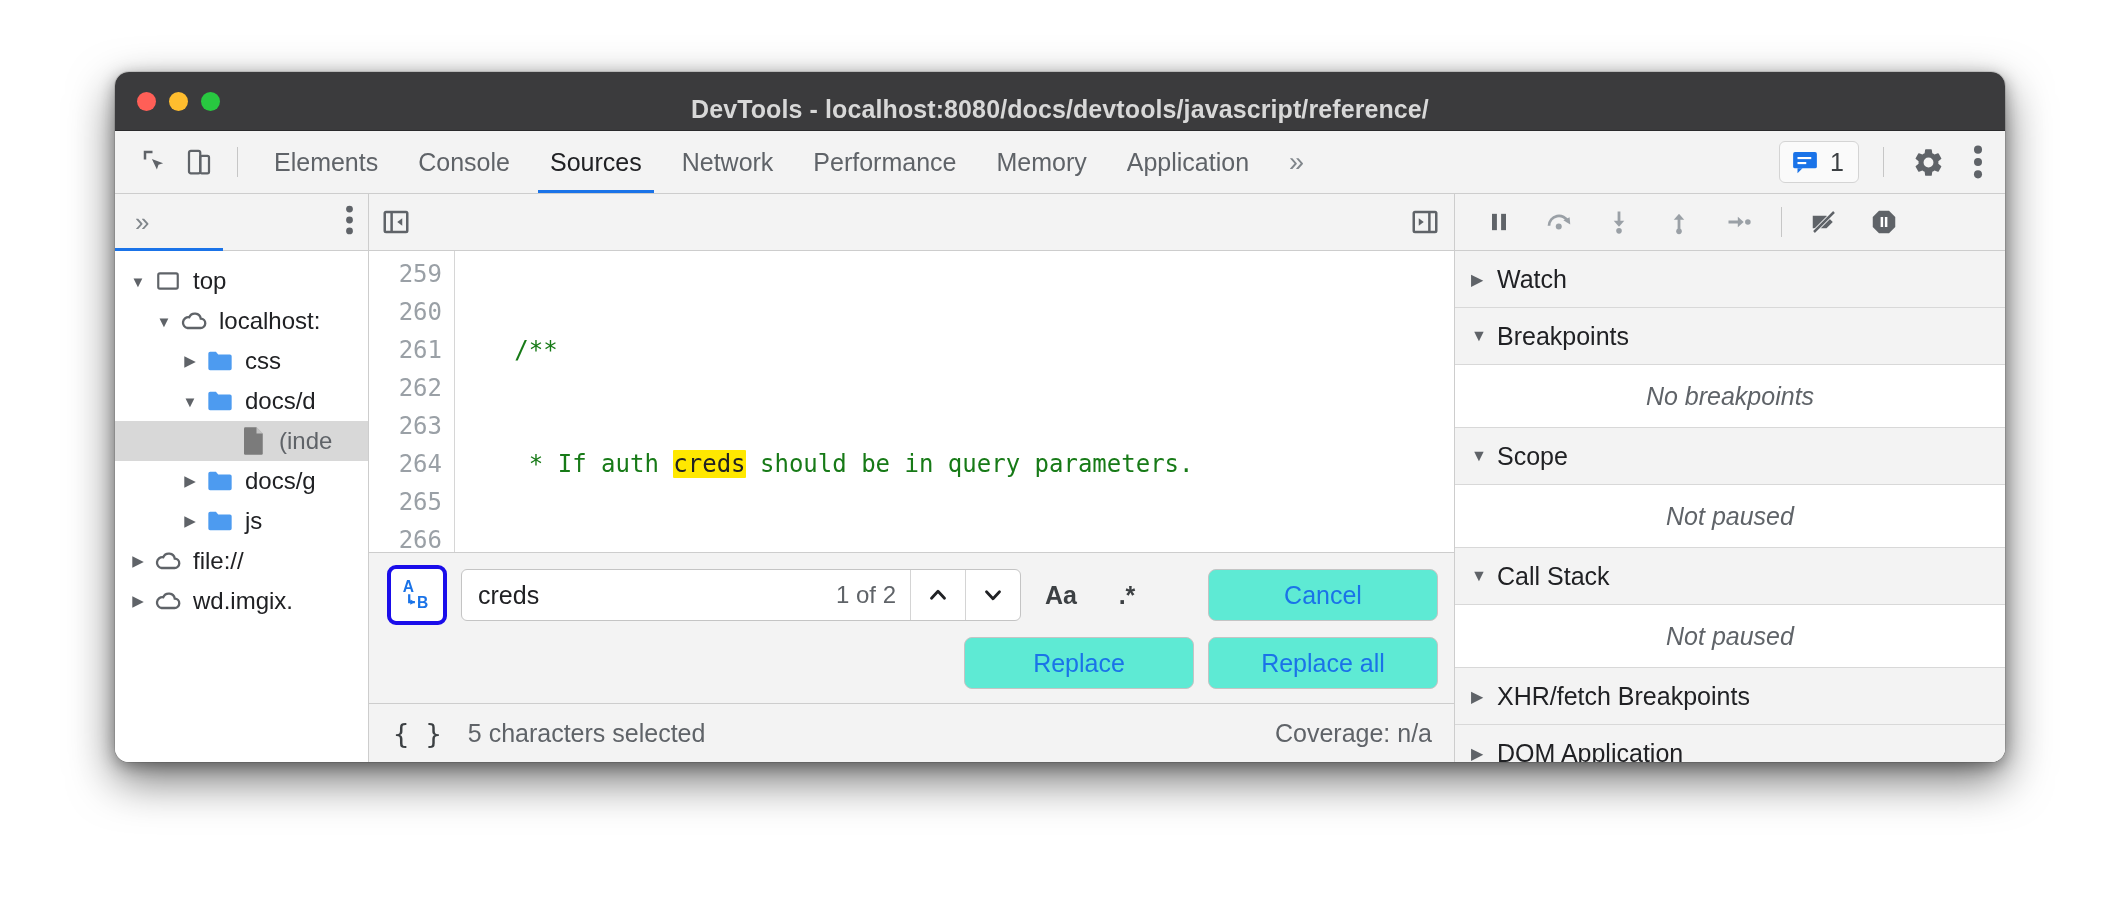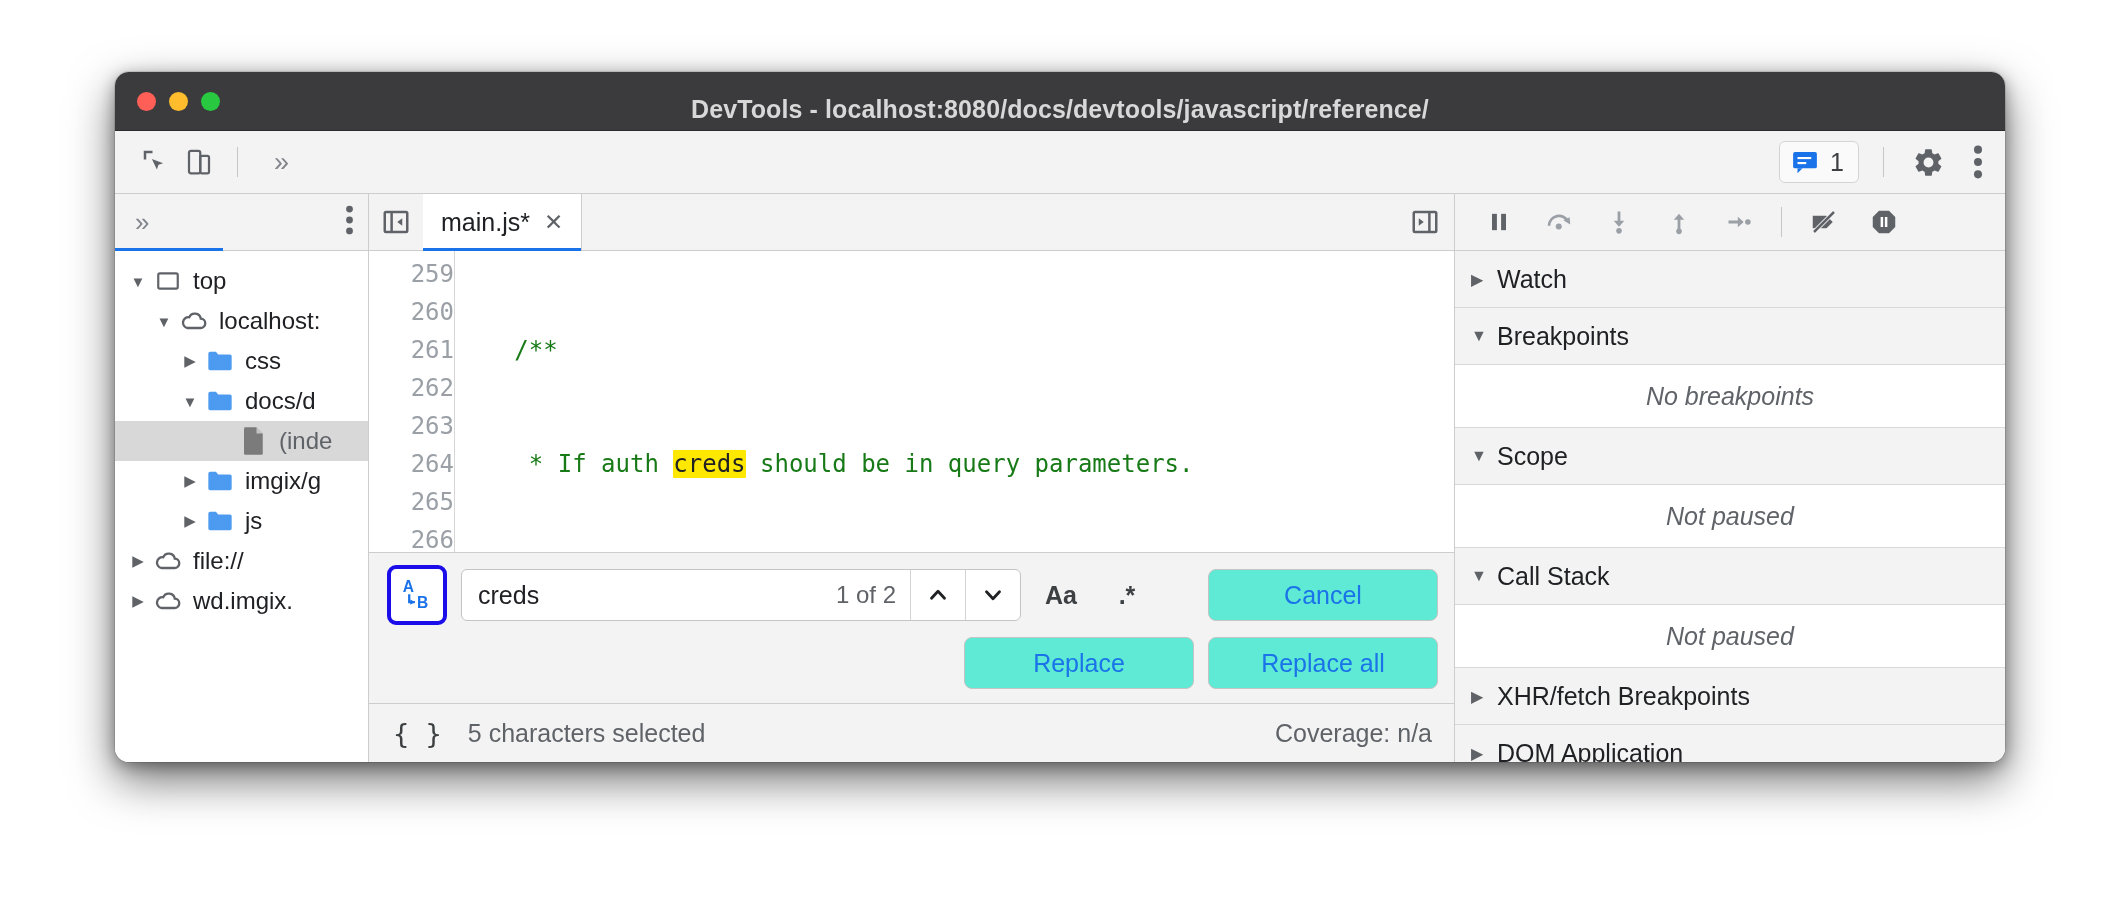--- a/index.html
+++ b/index.html
@@ -182,20 +182,21 @@
     overflow: hidden;
     font-family: "DejaVu Sans Mono", monospace;
     font-size: 24px;
     line-height: 38px;
     position: relative;
   }
   .gutter {
     flex: none; width: 86px;
     text-align: right;
     color: #9aa0a6;
+    padding-right: 12px;
     border-right: 1px solid #d6d6d6;
     box-sizing: border-box;
     background: #ffffff;
     padding-top: 4px;
   }
   .code-lines {
     flex: 1; min-width: 0;
     padding-left: 16px;
     white-space: pre;
     overflow: hidden;
@@ -350,20 +351,43 @@
           </svg>
       </div>
       <div class="tb-icon">
         <svg width="30" height="30" viewBox="0 0 24 24">
             <rect x="4" y="3" width="9" height="18" rx="1.5" fill="none" stroke="#5f6368" stroke-width="1.8"></rect>
             <rect x="13" y="7" width="7" height="14" rx="1.3" fill="none" stroke="#5f6368" stroke-width="1.8"></rect>
           </svg>
       </div>
       <div class="tb-sep"></div>
 
+      <div class="panel-tabs">
+        <div class="panel-tab">
+            <span>Elements</span>
+          </div>
+        <div class="panel-tab">
+            <span>Console</span>
+          </div>
+        <div class="panel-tab active">
+            <span>Sources</span>
+          </div>
+        <div class="panel-tab">
+            <span>Network</span>
+          </div>
+        <div class="panel-tab">
+            <span>Performance</span>
+          </div>
+        <div class="panel-tab">
+            <span>Memory</span>
+          </div>
+        <div class="panel-tab">
+            <span>Application</span>
+          </div>
+      </div>
 
       <div class="chevron-more">»</div>
       <div class="tb-spacer"></div>
 
       <div class="msg-badge">
         <svg width="30" height="30" viewBox="0 0 24 24">
             <rect x="2.5" y="4" width="19" height="13" rx="1.5" fill="#1a73e8"></rect>
             <polygon points="6,17 6,21 10,17" fill="#1a73e8"></polygon>
             <rect x="6" y="8" width="11" height="1.7" fill="#ffffff"></rect>
             <rect x="6" y="12" width="7" height="1.7" fill="#ffffff"></rect>
@@ -451,21 +475,21 @@
             <span class="tr-label dim">(inde</span>
           </div>
 
           <div class="tree-row" style="padding-left:62px">
             <span class="tri">▶</span>
             <span class="tr-icon">
               <svg width="28" height="24" viewBox="0 0 24 20">
                   <path d="M2 3.5A1.5 1.5 0 013.5 2h5l2 2.4h10A1.5 1.5 0 0122 5.9v10.6a1.5 1.5 0 01-1.5 1.5h-17A1.5 1.5 0 012 16.5z" fill="#4d9bf0"></path>
                 </svg>
             </span>
-            <span class="tr-label">imgix/g</span>
+            <span class="tr-label">docs/g</span>
           </div>
 
           <div class="tree-row" style="padding-left:62px">
             <span class="tri">▶</span>
             <span class="tr-icon">
               <svg width="28" height="24" viewBox="0 0 24 20">
                   <path d="M2 3.5A1.5 1.5 0 013.5 2h5l2 2.4h10A1.5 1.5 0 0122 5.9v10.6a1.5 1.5 0 01-1.5 1.5h-17A1.5 1.5 0 012 16.5z" fill="#4d9bf0"></path>
                 </svg>
             </span>
             <span class="tr-label">js</span>
@@ -496,24 +520,20 @@
 
       <div class="editor-col">
 
         <div class="editor-tabbar">
           <div class="panel-toggle-l">
             <svg width="30" height="30" viewBox="0 0 24 24">
                 <rect x="3" y="4" width="18" height="16" rx="1" fill="none" stroke="#5f6368" stroke-width="2"></rect>
                 <line x1="8.5" y1="4" x2="8.5" y2="20" stroke="#5f6368" stroke-width="2"></line>
                 <polygon points="17,9 17,15 13,12" fill="#5f6368"></polygon>
               </svg>
-          </div>
-          <div class="file-tab">
-            <span>main.js*</span>
-            <span class="tab-close">✕</span>
           </div>
           <div class="etab-spacer"></div>
           <div class="panel-toggle-r">
             <svg width="30" height="30" viewBox="0 0 24 24">
                 <rect x="3" y="4" width="18" height="16" rx="1" fill="none" stroke="#5f6368" stroke-width="2"></rect>
                 <line x1="15.5" y1="4" x2="15.5" y2="20" stroke="#5f6368" stroke-width="2"></line>
                 <polygon points="7,9 7,15 11,12" fill="#5f6368"></polygon>
               </svg>
           </div>
         </div>

